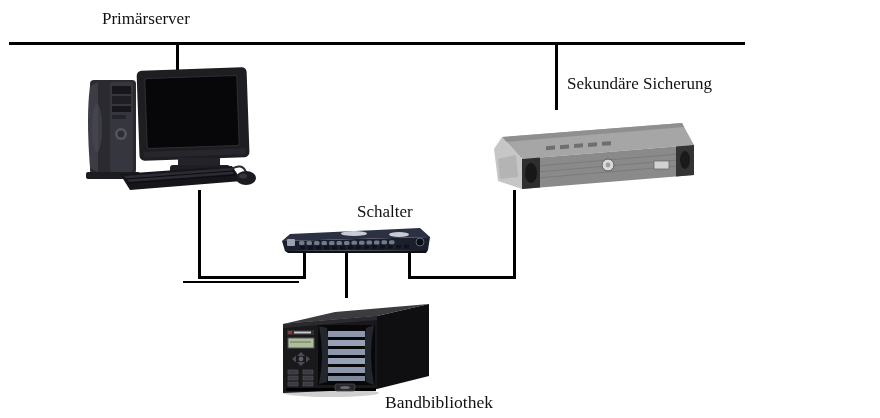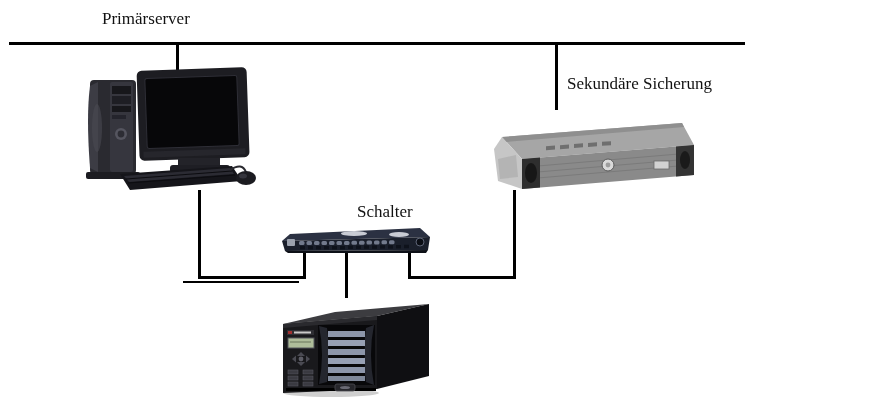--- a/index.html
+++ b/index.html
@@ -25,20 +25,21 @@
 <body>
 
 <div class="canvas">
 
   <span class="lbl" style="left:102px; top:9px;">Primärserver</span>
 
   <span class="lbl" style="left:567px; top:74px;">Sekundäre Sicherung</span>
 
   <span class="lbl" style="left:325px; top:202px;margin-left:32px;">Schalter</span>
 
+  <span class="lbl" style="left:385px; top:392px; font-size:17.5px;">Bandbibliothek</span>
 
   <div class="line" style="left:9px;   top:42px;  width:736px; height:3px;"></div>
   <div class="line" style="left:176px; top:45px;  width:3px;  height:27px;"></div>
   <div class="line" style="left:555px; top:45px;  width:3px;  height:65px;"></div>
 
   <div class="line" style="left:198px; top:190px; width:3px;  height:89px;"></div>
   <div class="line" style="left:198px; top:276px; width:108px; height:3px;"></div>
   <div class="line" style="left:183px; top:281px; width:116px; height:2px;"></div>
   <div class="line" style="left:303px; top:253px; width:3px;  height:26px;"></div>
 

